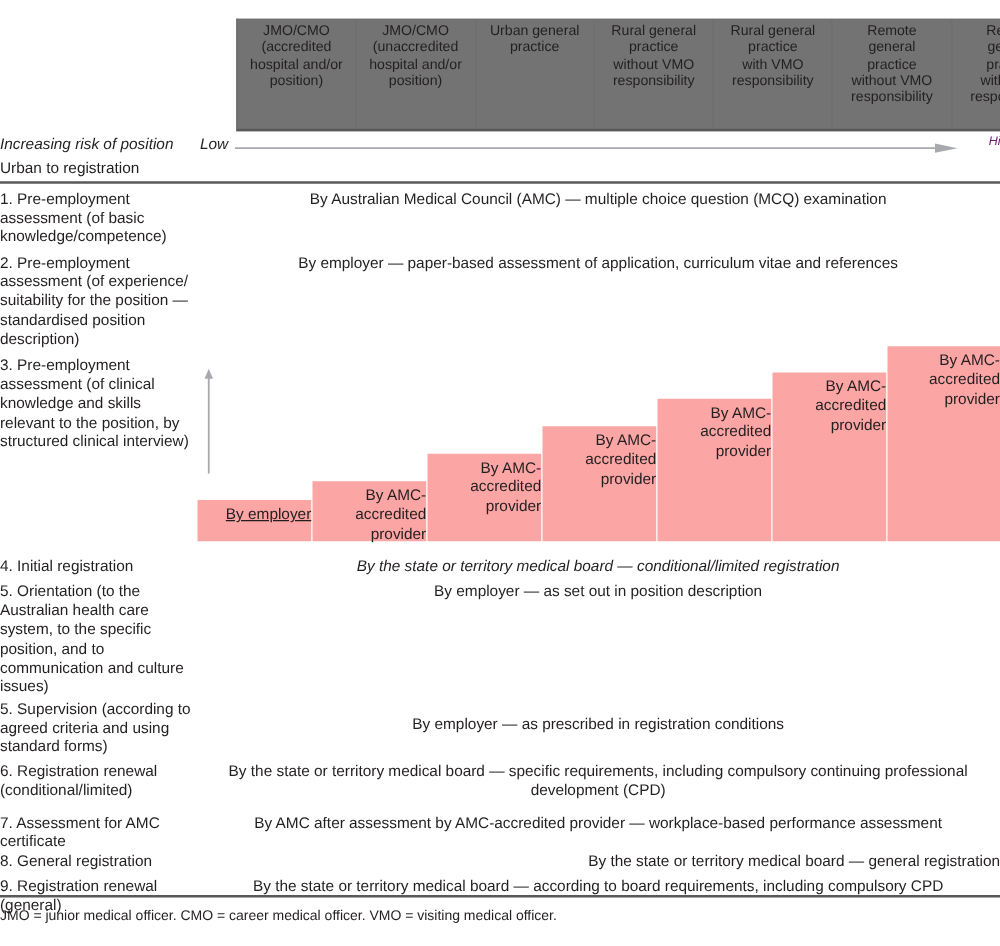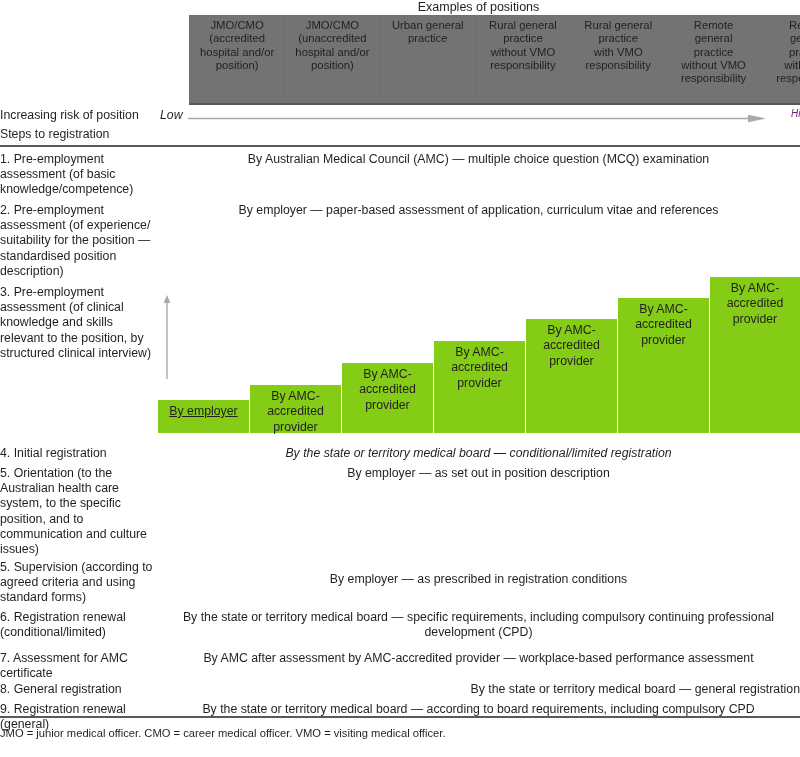--- a/index.html
+++ b/index.html
@@ -59,20 +59,21 @@
   }
   .header-cell:last-child { border-right: none; }
   .hc-line { display: block; }
 
   
   .risk-label {
     position: absolute;
     left: 0px;
     top: 108px;
     font-size: 12.3px;
+    font-style: italic;
     color: #231f20;
   }
   .risk-low {
     position: absolute;
     left: 160px;
     top: 108px;
     font-size: 12.3px;
     font-style: italic;
     color: #231f20;
   }
@@ -133,23 +134,23 @@
     width: 643px;
     text-align: center;
     font-size: 12.3px;
     line-height: 15.2px;
     color: #231f20;
   }
 
   
   .stair {
     position: absolute;
-    background: #84cc16;
+    background: #fca5a5;
     box-sizing: border-box;
-    text-align: center;
+    text-align: right;
     font-size: 12.3px;
     line-height: 15.4px;
     color: #231f20;
     padding-top: 4px;
   }
 
   .scope-arrow {
     position: absolute;
     left: 163px;
     top: 295px;
@@ -173,21 +174,20 @@
     font-size: 11.2px;
     line-height: 14px;
     color: #231f20;
   }
 </style>
 </head>
 <body>
 
 <div class="figure">
 
-  <div class="examples-title">Examples of positions</div>
 
   <div class="header-table" id="header-table">
       <div class="header-cell">
         <span class="hc-line">JMO/CMO</span>
         <span class="hc-line">(accredited</span>
         <span class="hc-line">hospital and/or</span>
         <span class="hc-line">position)</span>
       </div>
       <div class="header-cell">
         <span class="hc-line">JMO/CMO</span>
@@ -228,21 +228,21 @@
     </div>
 
   <div class="risk-label">Increasing risk of position</div>
   <div class="risk-low">Low</div>
   <div class="risk-high">High</div>
   <svg class="risk-arrow" viewBox="0 0 578 9">
     <line x1="0" y1="4.5" x2="562" y2="4.5" stroke="#a7a9ac" stroke-width="1.4"></line>
     <polygon points="560,0.8 578,4.5 560,8.2" fill="#a7a9ac"></polygon>
   </svg>
 
-  <div class="steps-label">Steps to registration</div>
+  <div class="steps-label">Urban to registration</div>
 
   <div class="rule-top"></div>
 
   <svg class="scope-arrow" viewBox="0 0 8 84">
     <line x1="4" y1="84" x2="4" y2="6" stroke="#a7a9ac" stroke-width="1.4"></line>
     <polygon points="0.6,8 4,0 7.4,8" fill="#a7a9ac"></polygon>
   </svg>
 
   <div id="stairs-container">
       <div class="stair" style="left: 158px; top: 400px; width: 91px; height: 33px; text-decoration: underline;">By employer</div>

